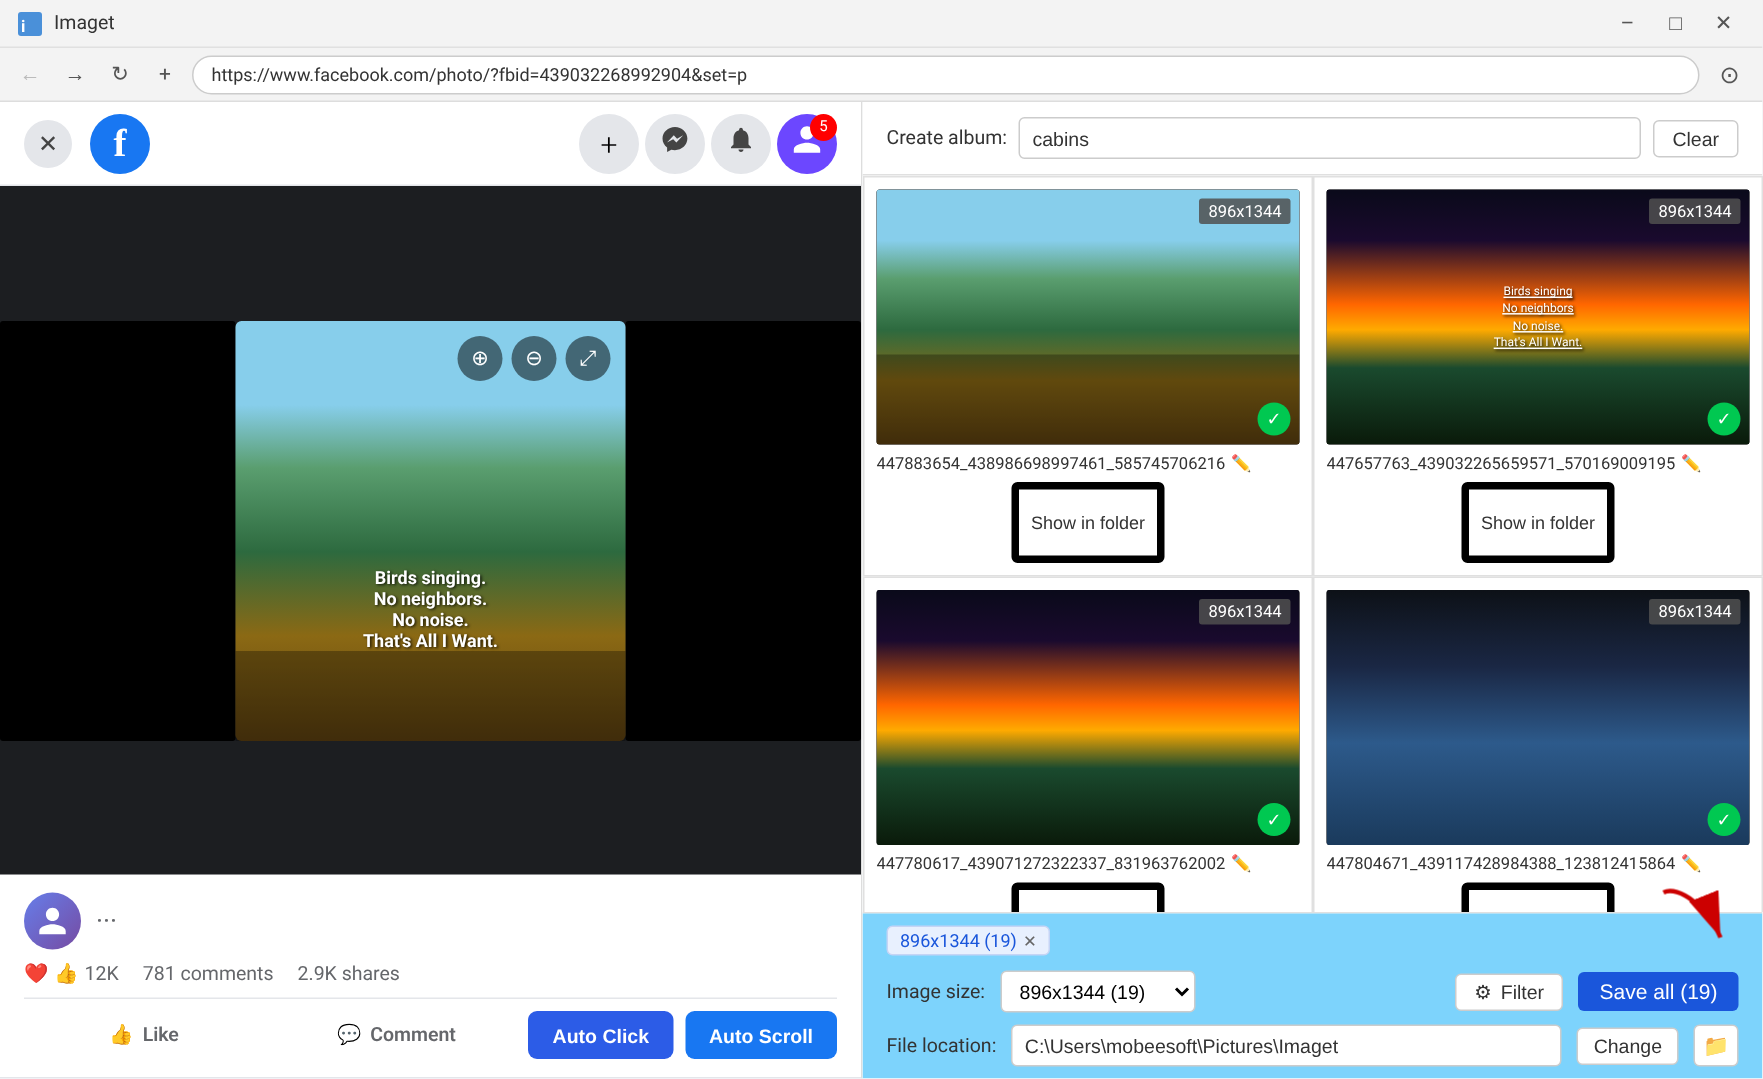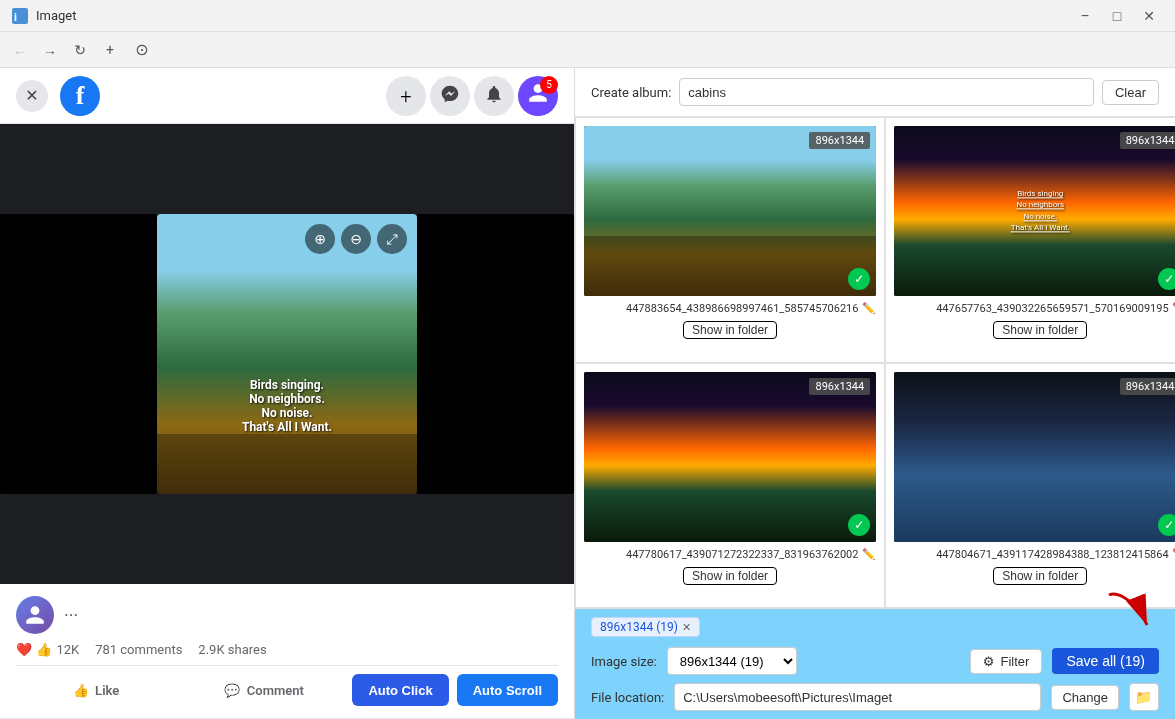--- a/index.html
+++ b/index.html
@@ -445,33 +445,32 @@
     }
     .image-filename {
       font-size: 11px;
       color: #333;
       overflow: hidden;
       text-overflow: ellipsis;
       white-space: nowrap;
       display: flex;
       align-items: center;
       gap: 4px;
-      margin-left: 42px;
     }
     .edit-icon {
       font-size: 11px;
       color: #666;
       cursor: pointer;
       flex-shrink: 0;
     }
     .show-folder-btn {
       background: white;
-      border: 1px solid #000000;
-      border-radius: 4px;
-      padding: 1px 8px;
+      border: 5px solid #000000;
+      border-radius: 4px;
+      padding: 15px 8px;
       font-size: 12px;
       cursor: pointer;
       color: #333;
       align-self: center;
     }
 
     
     .bottom-controls {
       padding: 8px 16px;
       background: #7dd3fc;
@@ -667,20 +666,23 @@
     <div class="titlebar-btn">□</div>
     <div class="titlebar-btn close">✕</div>
   </div>
 </div>
 
 <div class="browser-chrome">
   <div class="nav-btn disabled">←</div>
   <div class="nav-btn">→</div>
   <div class="nav-btn">↻</div>
   <div class="nav-btn">+</div>
+  <div class="address-bar">
+    <span style="font-size:12px;color:#333;overflow:hidden;text-overflow:ellipsis;white-space:nowrap;">https://www.facebook.com/photo/?fbid=439032268992904&amp;set=p</span>
+  </div>
   <div class="ext-btn">⊙</div>
 </div>
 
 <div class="main-layout">
 
   <div class="fb-panel">
 
     <div class="fb-header">
       <div class="fb-close-btn">
         <span>✕</span>

